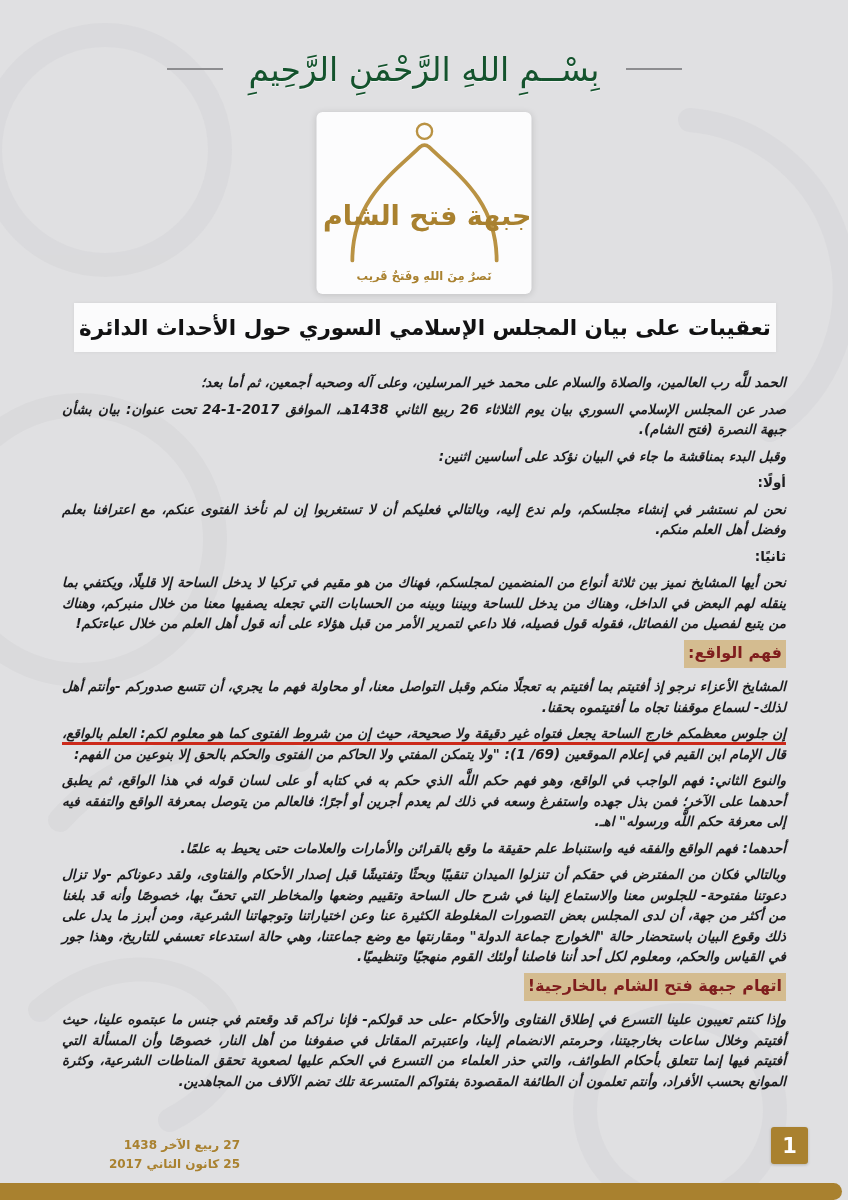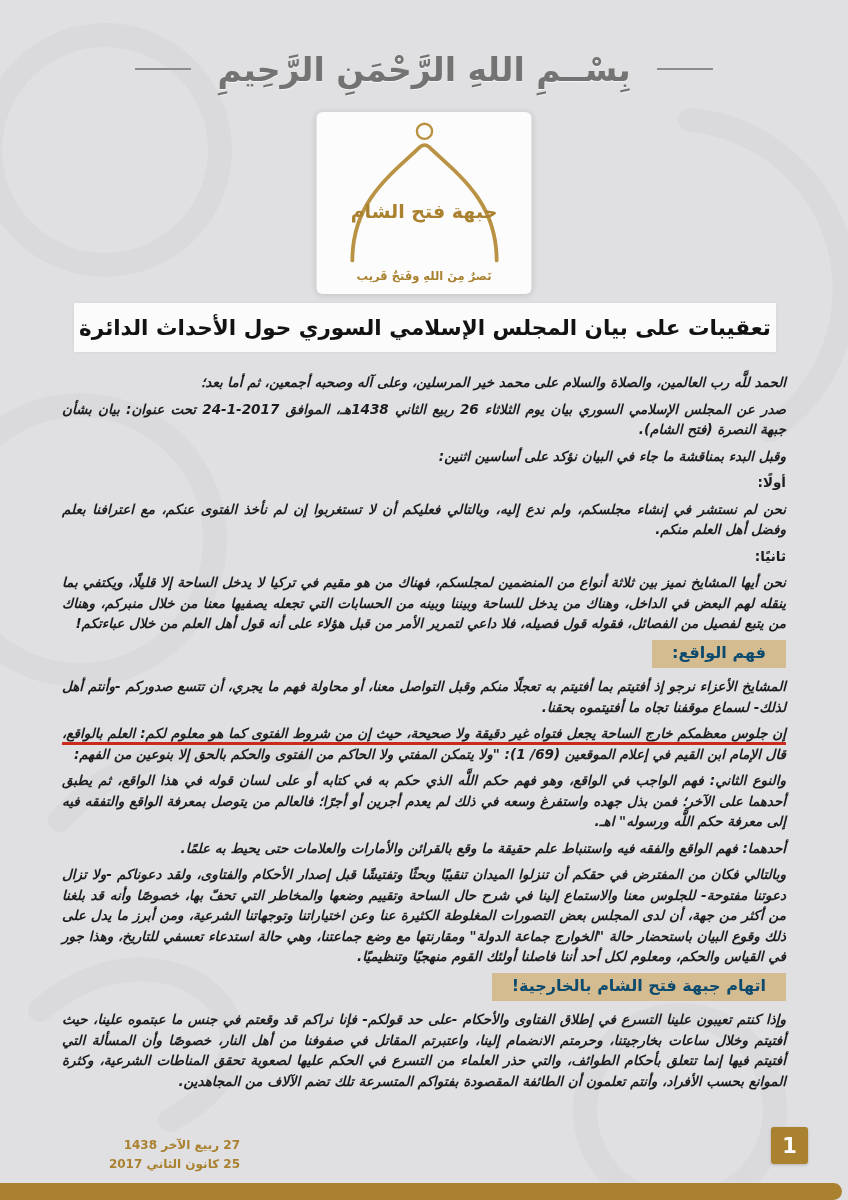--- a/index.html
+++ b/index.html
@@ -9,34 +9,34 @@
     font-family:"DejaVu Sans", sans-serif;
   }
   .wm{position:absolute;inset:0;pointer-events:none;}
   
   .bismillah-row{
     position:absolute;top:26px;left:0;width:848px;height:86px;
     display:flex;align-items:center;justify-content:center;gap:26px;
   }
   .dash{width:56px;height:2px;background:#8d8d90;flex:0 0 auto;}
   .bismillah{
-    font-size:33px;color:#737373;font-weight:bold;
+    font-size:33px;color:#14532d;font-weight:normal;
     text-shadow:0 1px 0 rgba(255,255,255,.6);
     white-space:nowrap;
   }
   
   .logo-card{
     position:absolute;top:112px;left:50%;transform:translateX(-50%);
     width:215px;height:182px;background:#fcfcfd;border-radius:6px;
     box-shadow:0 1px 7px rgba(0,0,0,.14);
   }
   .logo-dome{position:absolute;top:6px;left:50%;transform:translateX(-50%);}
   .org-name{
-    position:absolute;top:88px;left:0;width:100%;text-align:center;
-    font-size:19px;font-weight:bold;color:#a9812f;white-space:nowrap;
+    position:absolute;top:88px;left:0;width:100%;text-align:right;
+    font-size:27px;font-weight:bold;color:#a9812f;white-space:nowrap;
   }
   .motto{
     position:absolute;bottom:11px;left:0;width:100%;text-align:center;
     font-size:11.5px;font-weight:bold;color:#a9812f;
   }
   
   .title-bar{
     position:absolute;top:303px;left:74px;width:702px;height:49px;
     background:#fbfbfc;display:flex;align-items:center;justify-content:center;
     box-shadow:0 0 4px rgba(0,0,0,.06);
@@ -45,22 +45,22 @@
   
   .content{
     position:absolute;top:372px;right:62px;width:724px;
     direction:rtl;text-align:justify;
     color:#1c1c1e;font-size:13.5px;font-weight:bold;line-height:1.52;
   }
   .para{margin:0 0 6px;font-style:italic;}
   .label{margin:0 0 6px;}
   .heading{margin:3px 0 8px;}
   .hl{
-    background:#d4bc90;color:#0c4a6e;
-    font-size:16px;padding:1px 20px 3px;display:inline-block;
+    background:#d4bc90;color:#7f1d1d;
+    font-size:16px;padding:1px 4px 3px;display:inline-block;
   }
   .redline{
     border-bottom:3.5px solid #cc2a1b;
     padding-bottom:1px;
   }
   
   .dates{
     position:absolute;left:38px;bottom:26px;width:202px;
     direction:rtl;text-align:right;
   }

